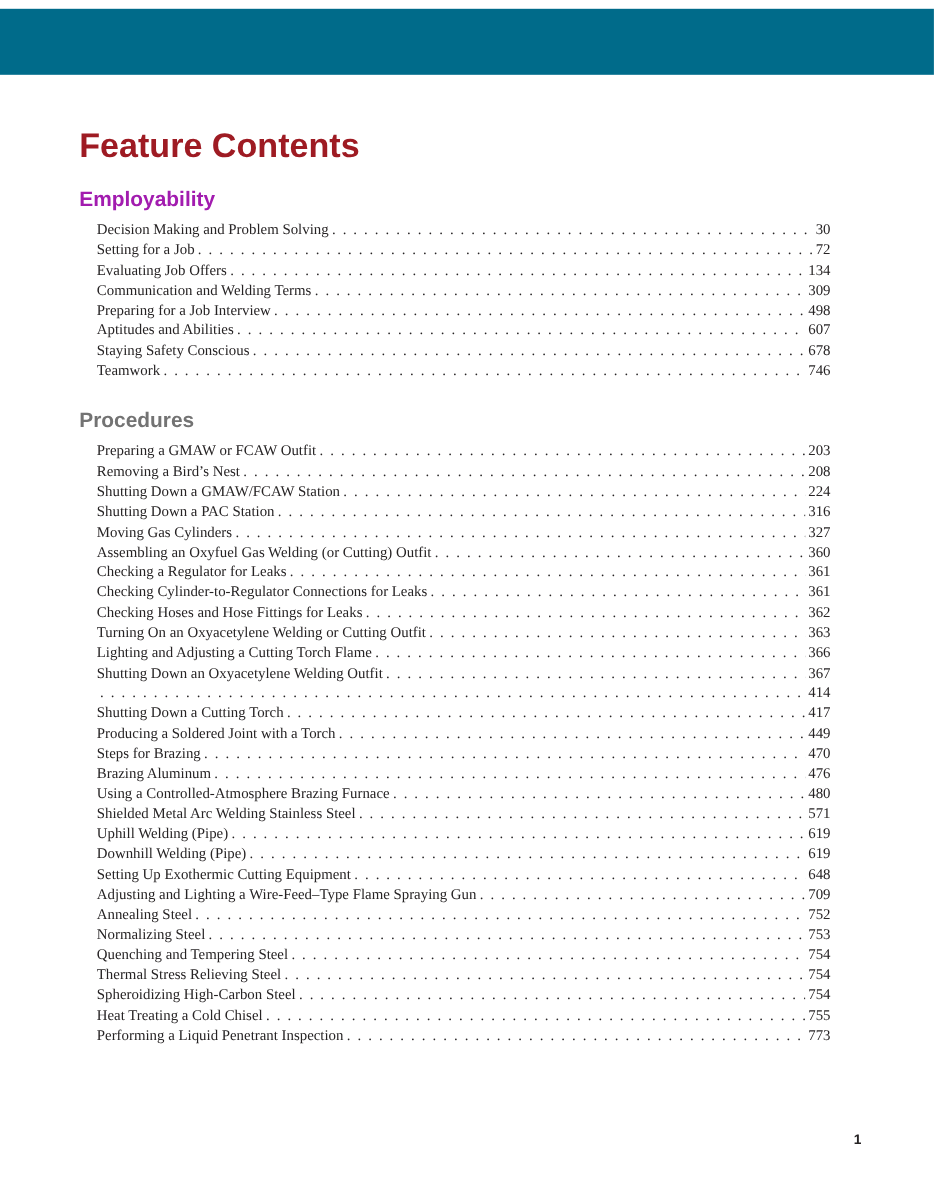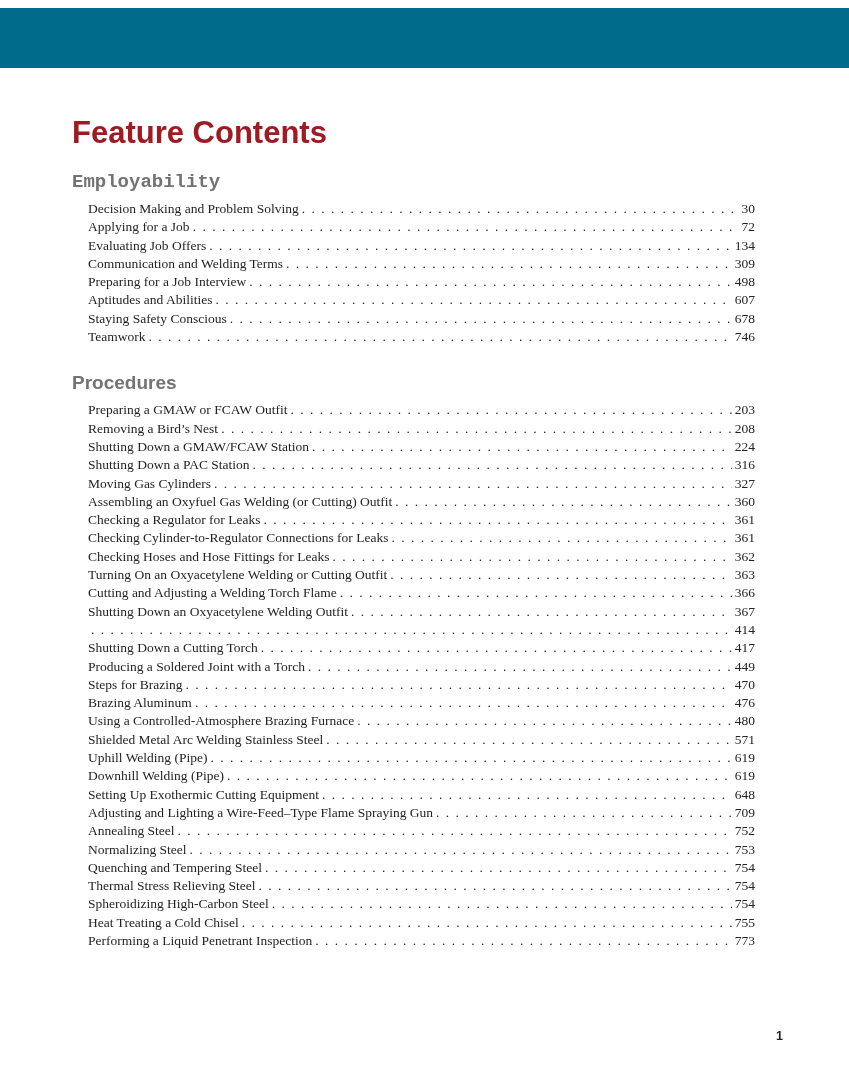--- a/index.html
+++ b/index.html
@@ -82,29 +82,29 @@
   }
 </style>
 </head>
 <body>
 
 <div class="banner" style="background: rgb(0, 107, 138);"></div>
 
 <div class="content">
   <h1 class="page-title" style="color: rgb(158, 27, 35); margin-top: 12px;">Feature Contents</h1>
   <div id="sections">
-      <h2 class="section-heading first" style="color: #737373; font-family: Liberation Mono, monospace;">Employability</h2>
+      <h2 class="section-heading first" style="color: #a21caf;">Employability</h2>
       <div class="toc-list">
         <div class="toc-row">
           <span class="toc-title">Decision Making and Problem Solving</span>
           <span class="toc-dots">. . . . . . . . . . . . . . . . . . . . . . . . . . . . . . . . . . . . . . . . . . . . . . . . . . . . . . . . . . . . . . . . . . . . . . . . . . . . . . . . . . . . . . . . . . . . . . . . . . . . . . . . . . . . . . . . . . . . . . . . . . . . . . . . . . . . . . . . . . . . . . . . . . . . . . </span>
           <span class="toc-page">30</span>
         </div>
         <div class="toc-row">
-          <span class="toc-title">Applying for a Job</span>
+          <span class="toc-title">Setting for a Job</span>
           <span class="toc-dots">. . . . . . . . . . . . . . . . . . . . . . . . . . . . . . . . . . . . . . . . . . . . . . . . . . . . . . . . . . . . . . . . . . . . . . . . . . . . . . . . . . . . . . . . . . . . . . . . . . . . . . . . . . . . . . . . . . . . . . . . . . . . . . . . . . . . . . . . . . . . . . . . . . . . . . </span>
           <span class="toc-page">72</span>
         </div>
         <div class="toc-row">
           <span class="toc-title">Evaluating Job Offers</span>
           <span class="toc-dots">. . . . . . . . . . . . . . . . . . . . . . . . . . . . . . . . . . . . . . . . . . . . . . . . . . . . . . . . . . . . . . . . . . . . . . . . . . . . . . . . . . . . . . . . . . . . . . . . . . . . . . . . . . . . . . . . . . . . . . . . . . . . . . . . . . . . . . . . . . . . . . . . . . . . . . </span>
           <span class="toc-page">134</span>
         </div>
         <div class="toc-row">
           <span class="toc-title">Communication and Welding Terms</span>
@@ -178,21 +178,21 @@
           <span class="toc-title">Checking Hoses and Hose Fittings for Leaks</span>
           <span class="toc-dots">. . . . . . . . . . . . . . . . . . . . . . . . . . . . . . . . . . . . . . . . . . . . . . . . . . . . . . . . . . . . . . . . . . . . . . . . . . . . . . . . . . . . . . . . . . . . . . . . . . . . . . . . . . . . . . . . . . . . . . . . . . . . . . . . . . . . . . . . . . . . . . . . . . . . . . </span>
           <span class="toc-page">362</span>
         </div>
         <div class="toc-row">
           <span class="toc-title">Turning On an Oxyacetylene Welding or Cutting Outfit</span>
           <span class="toc-dots">. . . . . . . . . . . . . . . . . . . . . . . . . . . . . . . . . . . . . . . . . . . . . . . . . . . . . . . . . . . . . . . . . . . . . . . . . . . . . . . . . . . . . . . . . . . . . . . . . . . . . . . . . . . . . . . . . . . . . . . . . . . . . . . . . . . . . . . . . . . . . . . . . . . . . . </span>
           <span class="toc-page">363</span>
         </div>
         <div class="toc-row">
-          <span class="toc-title">Cutting and Adjusting a Welding Torch Flame</span>
+          <span class="toc-title">Lighting and Adjusting a Cutting Torch Flame</span>
           <span class="toc-dots">. . . . . . . . . . . . . . . . . . . . . . . . . . . . . . . . . . . . . . . . . . . . . . . . . . . . . . . . . . . . . . . . . . . . . . . . . . . . . . . . . . . . . . . . . . . . . . . . . . . . . . . . . . . . . . . . . . . . . . . . . . . . . . . . . . . . . . . . . . . . . . . . . . . . . . </span>
           <span class="toc-page">366</span>
         </div>
         <div class="toc-row">
           <span class="toc-title">Shutting Down an Oxyacetylene Welding Outfit</span>
           <span class="toc-dots">. . . . . . . . . . . . . . . . . . . . . . . . . . . . . . . . . . . . . . . . . . . . . . . . . . . . . . . . . . . . . . . . . . . . . . . . . . . . . . . . . . . . . . . . . . . . . . . . . . . . . . . . . . . . . . . . . . . . . . . . . . . . . . . . . . . . . . . . . . . . . . . . . . . . . . </span>
           <span class="toc-page">367</span>
         </div>
         <div class="toc-row">
           <span class="toc-dots">. . . . . . . . . . . . . . . . . . . . . . . . . . . . . . . . . . . . . . . . . . . . . . . . . . . . . . . . . . . . . . . . . . . . . . . . . . . . . . . . . . . . . . . . . . . . . . . . . . . . . . . . . . . . . . . . . . . . . . . . . . . . . . . . . . . . . . . . . . . . . . . . . . . . . . </span>

